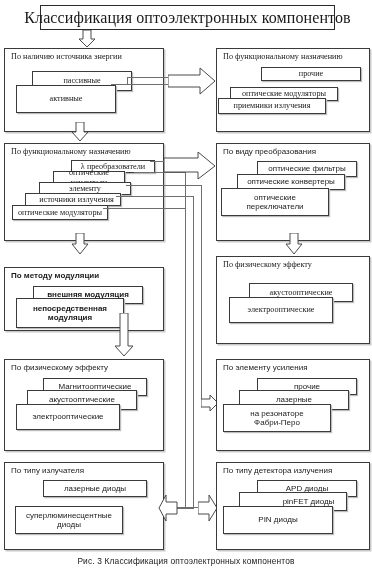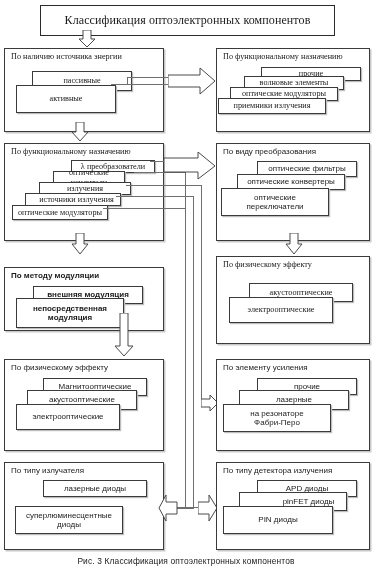--- a/index.html
+++ b/index.html
@@ -9,26 +9,26 @@
     font-family:"Liberation Sans", sans-serif;
     color:#1a1a1a;
     position:relative;
     overflow:hidden;
   }
   .canvas{position:absolute;left:0;top:0;width:372px;height:576px;}
 
   
   .title-box{
     position:absolute;
-    left:40px;top:5px;width:295px;height:31px;
+    left:40px;top:5px;width:295px;height:25px;
     border:1px solid #2b2b2b;
     background:#fff;
     display:flex;align-items:center;justify-content:center;
     font-family:"Liberation Serif", serif;
-    font-size:12px;
+    font-size:16px;
     letter-spacing:.1px;
     white-space:nowrap;
     box-sizing:border-box;
   }
 
   
   .group{
     position:absolute;
     border:1px solid #3a3a3a;
     background:#fff;
@@ -97,34 +97,33 @@
   <div class="ln h" style="left:111px;top:84px;width:64px;"></div>
   <div class="ln v" style="left:127px;top:77px;height:7px;"></div>
 
   <svg class="arrow" style="left:168px;top:67px;" width="48" height="28" viewBox="0 0 48 28">
     <path d="M0,8 L32,8 L32,1 L47,14 L32,27 L32,20 L0,20 Z" fill="#ffffff" stroke="#4a4a4a" stroke-width="1"></path>
   </svg>
 
   <div class="group serif" style="left:216px;top:48px;width:154px;height:84px;">
     <div class="group-title">По функциональному назначению</div>
     <div class="item serif" style="left:44px;top:18px;width:100px;height:14px;">прочие</div>
-    <div class="item serif" style="left:27px;top:27px;width:100px;height:14px;">волновые элементы</div>
     <div class="item serif" style="left:13px;top:38px;width:108px;height:14px;">оптические модуляторы</div>
     <div class="item serif" style="left:1px;top:49px;width:108px;height:16px;">приемники излучения</div>
   </div>
 
   <svg class="arrow" style="left:71px;top:122px;" width="18" height="20" viewBox="0 0 18 20">
     <path d="M5,0 L13,0 L13,10 L17,10 L9,19 L1,10 L5,10 Z" fill="#ffffff" stroke="#4a4a4a" stroke-width="1"></path>
   </svg>
 
   <div class="group serif" style="left:4px;top:143px;width:160px;height:98px;">
     <div class="group-title">По функциональному назначению</div>
     <div class="item serif" style="left:66px;top:16px;width:84px;height:13px;">λ преобразователи</div>
     <div class="item serif" style="left:48px;top:27px;width:72px;height:13px;">оптические усилители</div>
-    <div class="item serif" style="left:34px;top:38px;width:92px;height:13px;">излучения</div>
+    <div class="item serif" style="left:34px;top:38px;width:92px;height:13px;">элементу</div>
     <div class="item serif" style="left:20px;top:49px;width:96px;height:13px;padding-left:7px;">источники излучения</div>
     <div class="item serif" style="left:7px;top:61px;width:96px;height:15px;">оптические модуляторы</div>
   </div>
 
   <div class="ln h" style="left:150px;top:161px;width:35px;"></div>
   <div class="ln h" style="left:134px;top:172px;width:51px;"></div>
   <div class="ln h" style="left:126px;top:185px;width:75px;"></div>
   <div class="ln v" style="left:201px;top:185px;height:222px;"></div>
   <div class="ln h" style="left:116px;top:196px;width:77px;"></div>
   <div class="ln v" style="left:193px;top:196px;height:312px;"></div>

